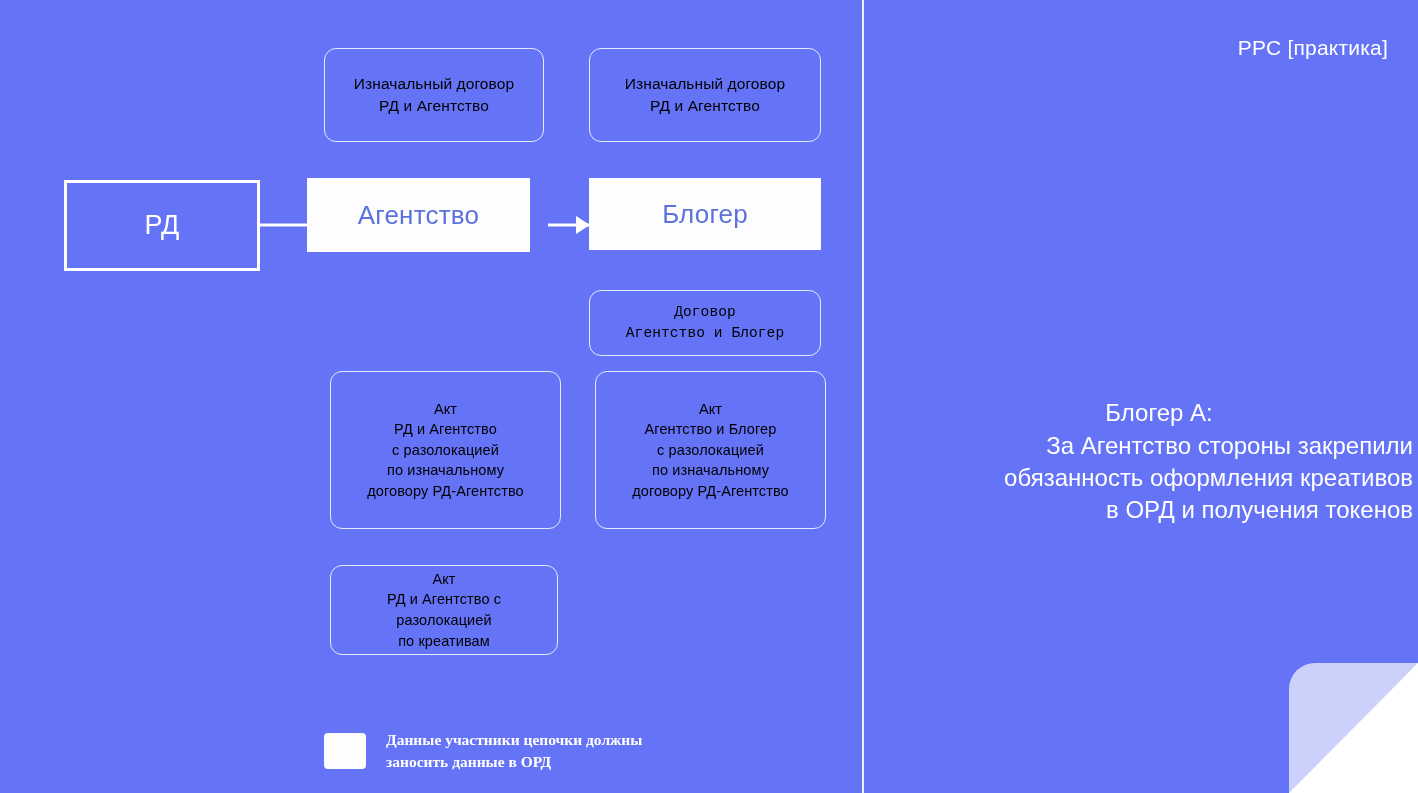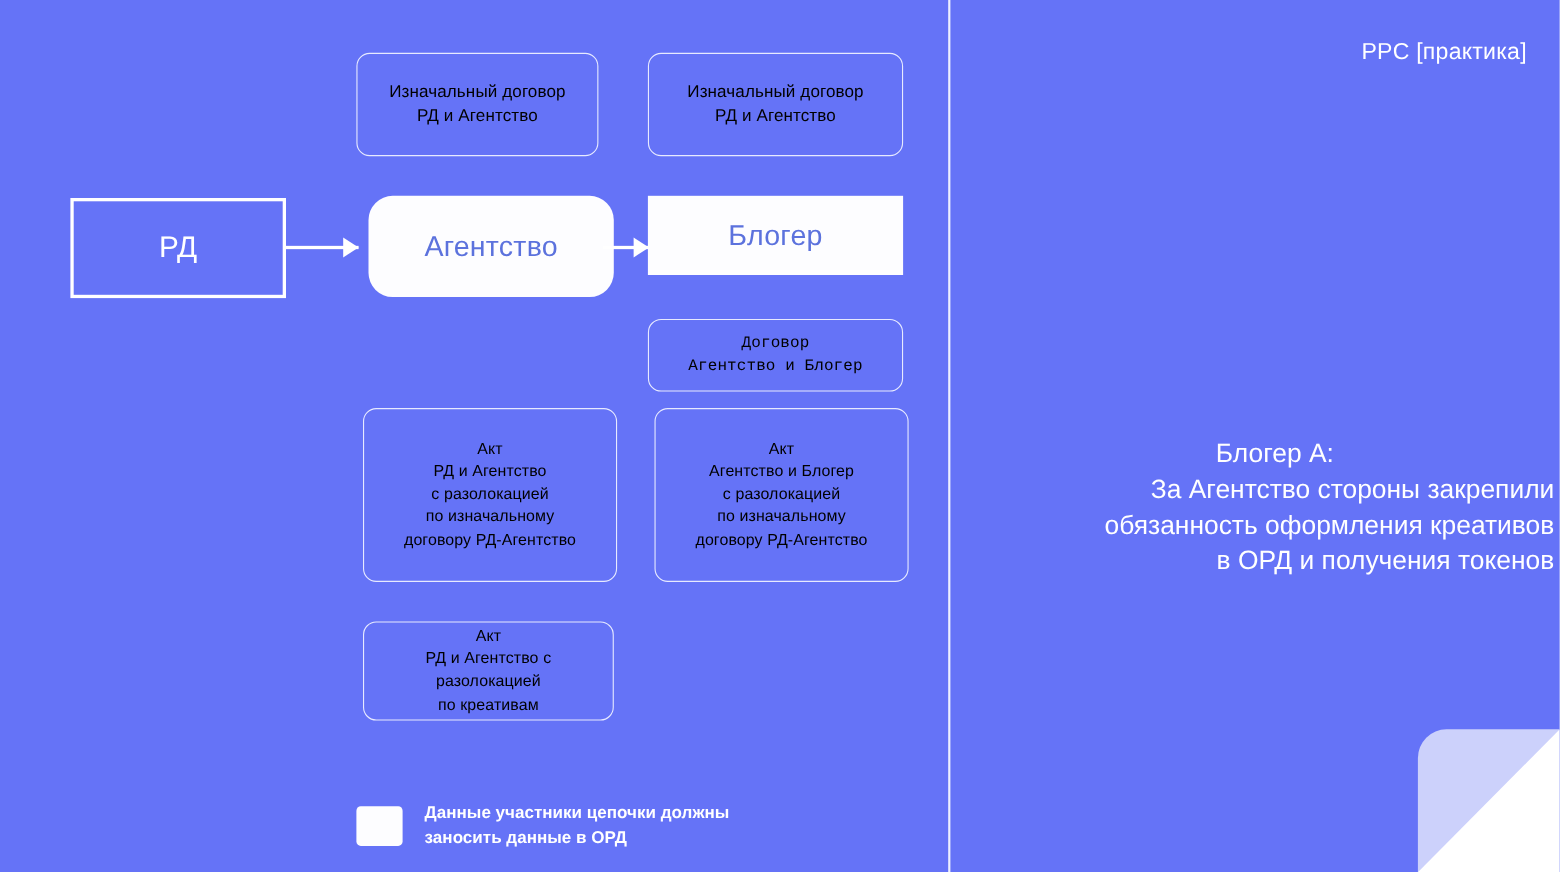--- a/index.html
+++ b/index.html
@@ -94,21 +94,21 @@
     border-bottom: 9px solid transparent;
     border-left: 14px solid #ffffff;
   }
 
   
   #card-contract-left  { left: 324px; top: 48px;  width: 220px; height: 94px; font-size: 15.5px; }
   #card-contract-right { left: 589px; top: 48px;  width: 232px; height: 94px; font-size: 15.5px; }
 
   
   #box-rd        { left: 64px;  top: 180px; width: 196px; height: 91px; }
-  #box-agency    { left: 335px; top: 178px; width: 223px; height: 92px; border-radius: 22px; }
+  #box-agency    { left: 307px; top: 178px; width: 223px; height: 74px; }
   #box-blogger   { left: 589px; top: 178px; width: 232px; height: 72px; }
 
   #arrow-rd-agency     { left: 260px; top: 213px; width: 66px;  height: 24px; }
   #arrow-agency-blogger{ left: 548px; top: 213px; width: 42px;  height: 24px; }
 
   
   #card-contract-ab { left: 589px; top: 290px; width: 232px; height: 66px; font-size: 14.5px; font-family: Liberation Mono, monospace; }
 
   
   #card-act-rd-agency   { left: 330px; top: 371px; width: 231px; height: 158px; font-size: 14.5px; }
@@ -130,20 +130,21 @@
     background: #fdfdff;
     border-radius: 4px;
     flex: none;
   }
   #legend-text {
     color: #ffffff;
     font-size: 15.5px;
     line-height: 1.42;
     white-space: pre-line;
     font-weight: 600;
+    font-family: Liberation Serif, serif;
   }
 
   
   #brand-label {
     position: absolute;
     right: 30px;
     top: 36px;
     color: #ffffff;
     font-size: 21px;
     letter-spacing: .2px;

